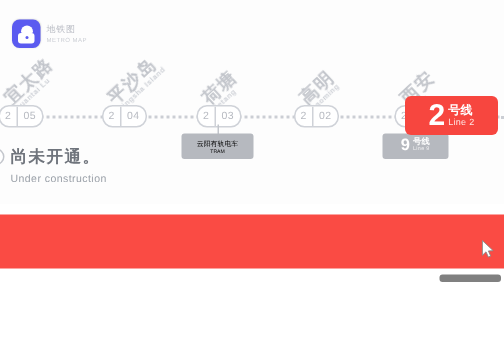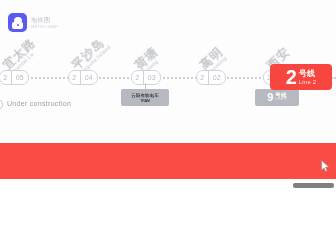--- a/index.html
+++ b/index.html
@@ -418,20 +418,21 @@
     <span class="big">2</span>
     <span class="stack">
       <span class="l-cn">号线</span>
       <span class="l-en">Line 2</span>
     </span>
   </div>
 
   <div id="legend">
     <span class="legend-circle"></span>
     <span class="legend-text">
+      <span class="cn">尚未开通。</span>
       <span class="en">Under construction</span>
     </span>
   </div>
 
 </div>
 
 <div id="bottom-band" style="background: rgb(250, 75, 68);"></div>
 
 <svg id="cursor" viewBox="0 0 9 12">
   <path d="M0.6 0.4 L0.6 10.2 L3.0 7.9 L4.6 11.4 L6.1 10.7 L4.6 7.3 L7.8 7.1 Z" fill="#ffffff" stroke="#8a8a8a" stroke-width="0.6"></path>

